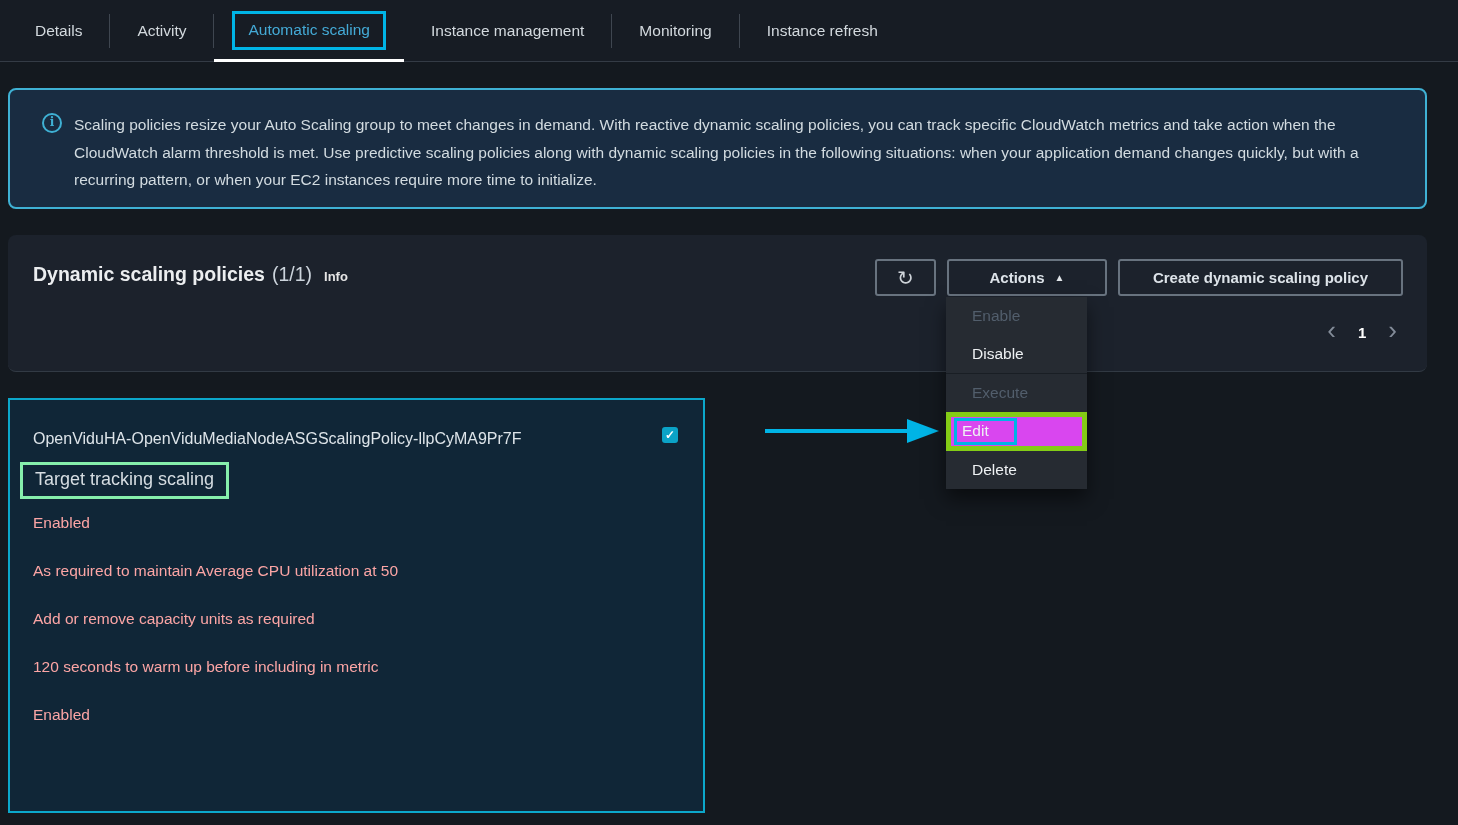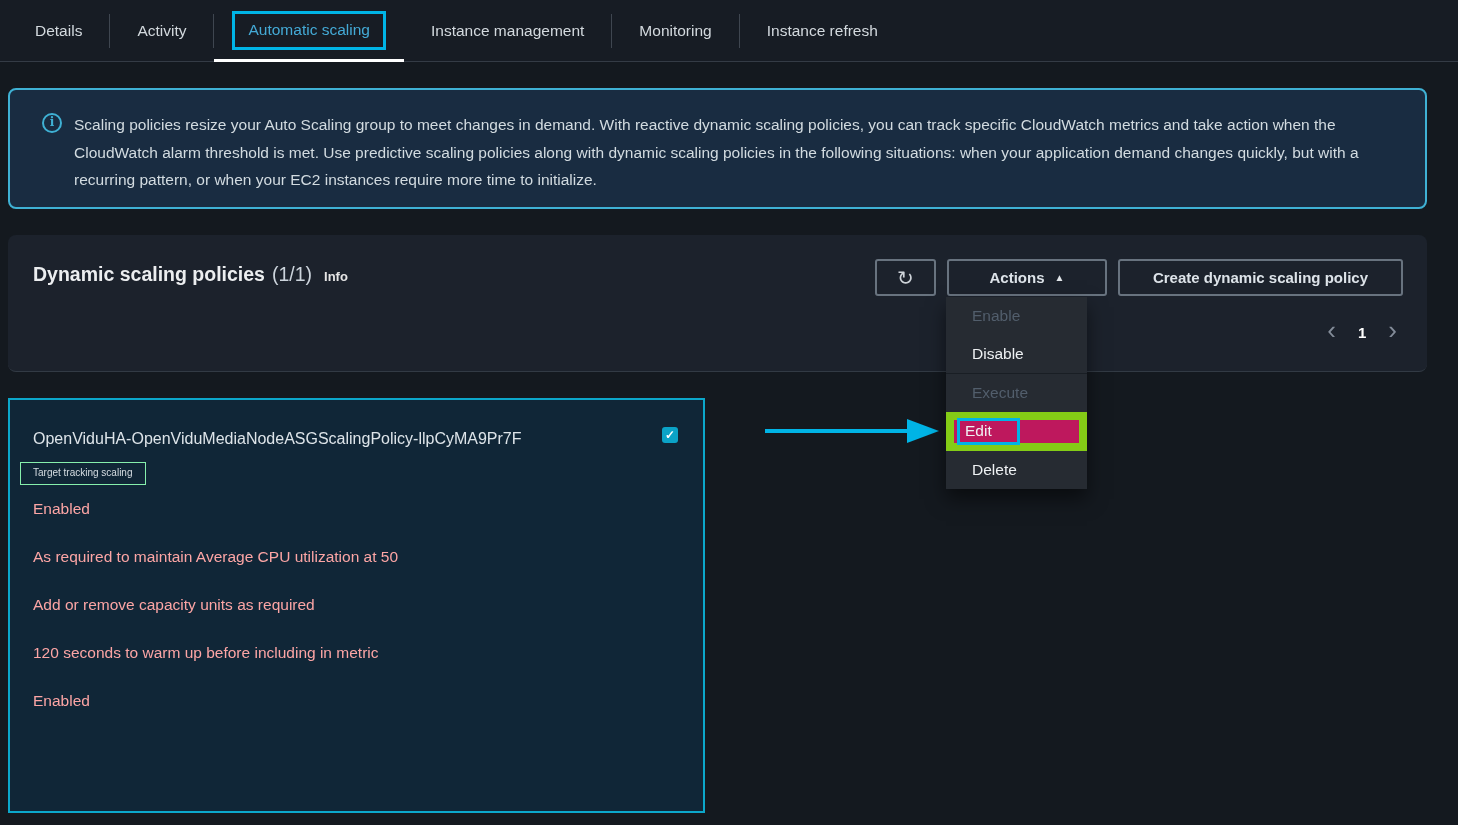--- a/index.html
+++ b/index.html
@@ -77,21 +77,21 @@
     background:#262b32; z-index:6;
     box-shadow:0 10px 18px rgba(0,0,0,0.5);
   }
   .menu-item {
     height:38.4px; display:flex; align-items:center;
     padding-left:26px; font-size:15.5px; color:#eef1f3; cursor:pointer;
   }
   .menu-item.disabled { color:#525e6c; }
   .menu-item.sep { border-bottom:1px solid #191e24; }
   .menu-item.highlight {
-    background:#be185d; border:8px solid #84cc16; padding-left:3px;
+    background:#d946ef; border:5px solid #84cc16; padding-left:3px;
   }
   .edit-inner {
     display:inline-block; border:3px solid #00b4e6; padding:1px 25px 2px 5px;
   }
 
   
   .arrow { position:absolute; left:763px; top:417px; z-index:5; }
 
   
   .card {
@@ -104,22 +104,22 @@
     overflow-wrap:break-word;
   }
   .checkbox {
     position:absolute; top:27px; right:25px; width:16px; height:16px;
     background:#0ba3c7; border-radius:3px;
     display:flex; align-items:center; justify-content:center;
     color:#ffffff; font-size:12px; font-weight:bold; cursor:pointer;
   }
   .type-badge {
     display:inline-block; margin:9px 0 0 10px;
-    border:1px solid #86efac; padding:4px 12px 6px;
-    font-size:10px; color:#d6dde2;
+    border:3px solid #86efac; padding:4px 12px 6px;
+    font-size:18px; color:#d6dde2;
   }
   .detail { margin:32px 0 0 23px; font-size:15.5px; color:#fca5a5; line-height:16px; }
   .detail.first { margin-top:16px; }
 </style>
 </head>
 <body>
 
 <nav class="tabbar">
   <div class="tab">Details</div>
   <span class="tab-div"></span>

